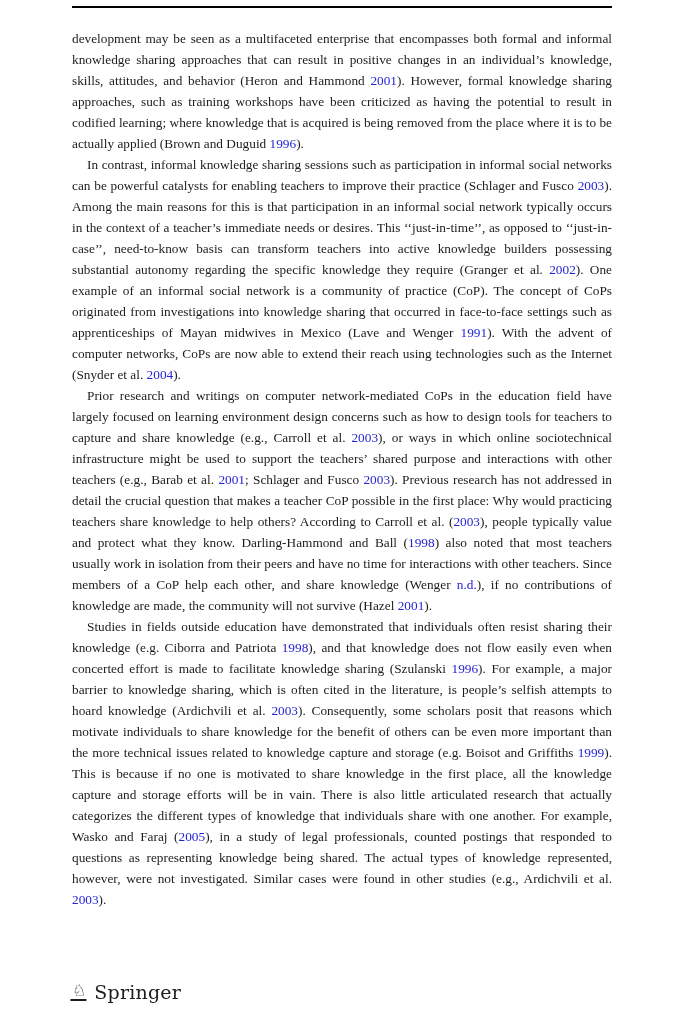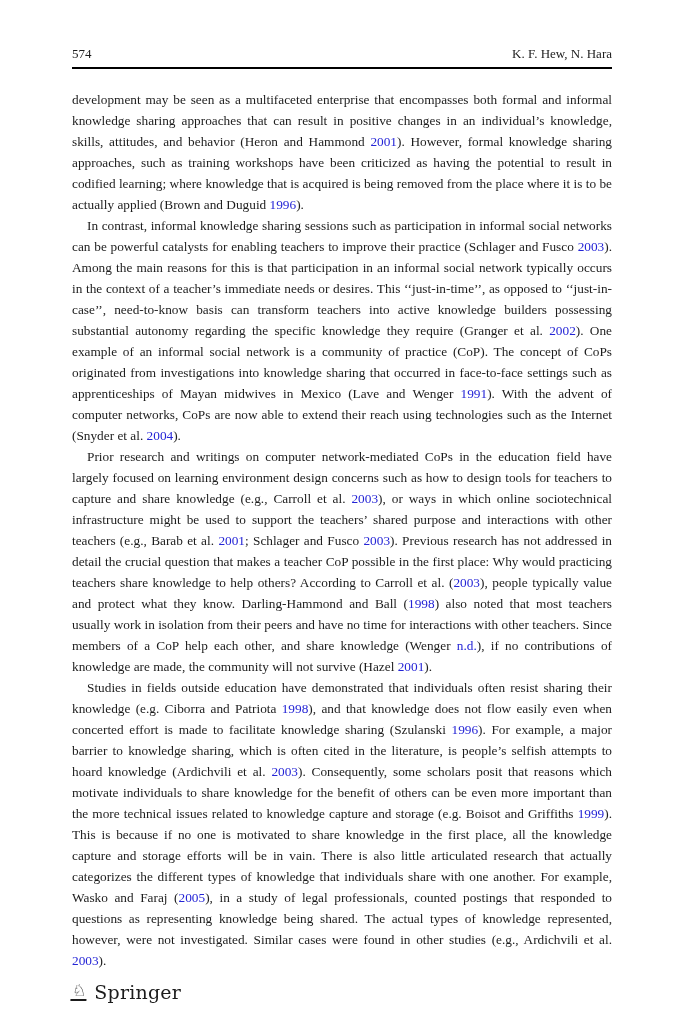--- a/index.html
+++ b/index.html
@@ -73,24 +73,20 @@
     font-size: 19px;
     letter-spacing: 0.2px;
   }
 </style>
 </head>
 <body>
 
 <div class="page">
   <div class="content">
 
-    <div class="running-head">
-      <span>574</span>
-      <span>K. F. Hew, N. Hara</span>
-    </div>
     <hr class="head-rule">
 
     <div class="article-body">
       <p><span>development may be seen as a multifaceted enterprise that encompasses both formal and informal knowledge sharing approaches that can result in positive changes in an individual’s knowledge, skills, attitudes, and behavior (Heron and Hammond </span><a class="cite" href="#">2001</a><span>). However, formal knowledge sharing approaches, such as training workshops have been criticized as having the potential to result in codified learning; where knowledge that is acquired is being removed from the place where it is to be actually applied (Brown and Duguid </span><a class="cite" href="#">1996</a><span>).</span></p>
       <p class="indent"><span>In contrast, informal knowledge sharing sessions such as participation in informal social networks can be powerful catalysts for enabling teachers to improve their practice (Schlager and Fusco </span><a class="cite" href="#">2003</a><span>). Among the main reasons for this is that participation in an informal social network typically occurs in the context of a teacher’s immediate needs or desires. This ‘‘just-in-time’’, as opposed to ‘‘just-in-case’’, need-to-know basis can transform teachers into active knowledge builders possessing substantial autonomy regarding the specific knowledge they require (Granger et al. </span><a class="cite" href="#">2002</a><span>). One example of an informal social network is a community of practice (CoP). The concept of CoPs originated from investigations into knowledge sharing that occurred in face-to-face settings such as apprenticeships of Mayan midwives in Mexico (Lave and Wenger </span><a class="cite" href="#">1991</a><span>). With the advent of computer networks, CoPs are now able to extend their reach using technologies such as the Internet (Snyder et al. </span><a class="cite" href="#">2004</a><span>).</span></p>
       <p class="indent"><span>Prior research and writings on computer network-mediated CoPs in the education field have largely focused on learning environment design concerns such as how to design tools for teachers to capture and share knowledge (e.g., Carroll et al. </span><a class="cite" href="#">2003</a><span>), or ways in which online sociotechnical infrastructure might be used to support the teachers’ shared purpose and interactions with other teachers (e.g., Barab et al. </span><a class="cite" href="#">2001</a><span>; Schlager and Fusco </span><a class="cite" href="#">2003</a><span>). Previous research has not addressed in detail the crucial question that makes a teacher CoP possible in the first place: Why would practicing teachers share knowledge to help others? According to Carroll et al. (</span><a class="cite" href="#">2003</a><span>), people typically value and protect what they know. Darling-Hammond and Ball (</span><a class="cite" href="#">1998</a><span>) also noted that most teachers usually work in isolation from their peers and have no time for interactions with other teachers. Since members of a CoP help each other, and share knowledge (Wenger </span><a class="cite" href="#">n.d.</a><span>), if no contributions of knowledge are made, the community will not survive (Hazel </span><a class="cite" href="#">2001</a><span>).</span></p>
       <p class="indent"><span>Studies in fields outside education have demonstrated that individuals often resist sharing their knowledge (e.g. Ciborra and Patriota </span><a class="cite" href="#">1998</a><span>), and that knowledge does not flow easily even when concerted effort is made to facilitate knowledge sharing (Szulanski </span><a class="cite" href="#">1996</a><span>). For example, a major barrier to knowledge sharing, which is often cited in the literature, is people’s selfish attempts to hoard knowledge (Ardichvili et al. </span><a class="cite" href="#">2003</a><span>). Consequently, some scholars posit that reasons which motivate individuals to share knowledge for the benefit of others can be even more important than the more technical issues related to knowledge capture and storage (e.g. Boisot and Griffiths </span><a class="cite" href="#">1999</a><span>). This is because if no one is motivated to share knowledge in the first place, all the knowledge capture and storage efforts will be in vain. There is also little articulated research that actually categorizes the different types of knowledge that individuals share with one another. For example, Wasko and Faraj (</span><a class="cite" href="#">2005</a><span>), in a study of legal professionals, counted postings that responded to questions as representing knowledge being shared. The actual types of knowledge represented, however, were not investigated. Similar cases were found in other studies (e.g., Ardichvili et al. </span><a class="cite" href="#">2003</a><span>).</span></p>
     </div>
 
   </div>

